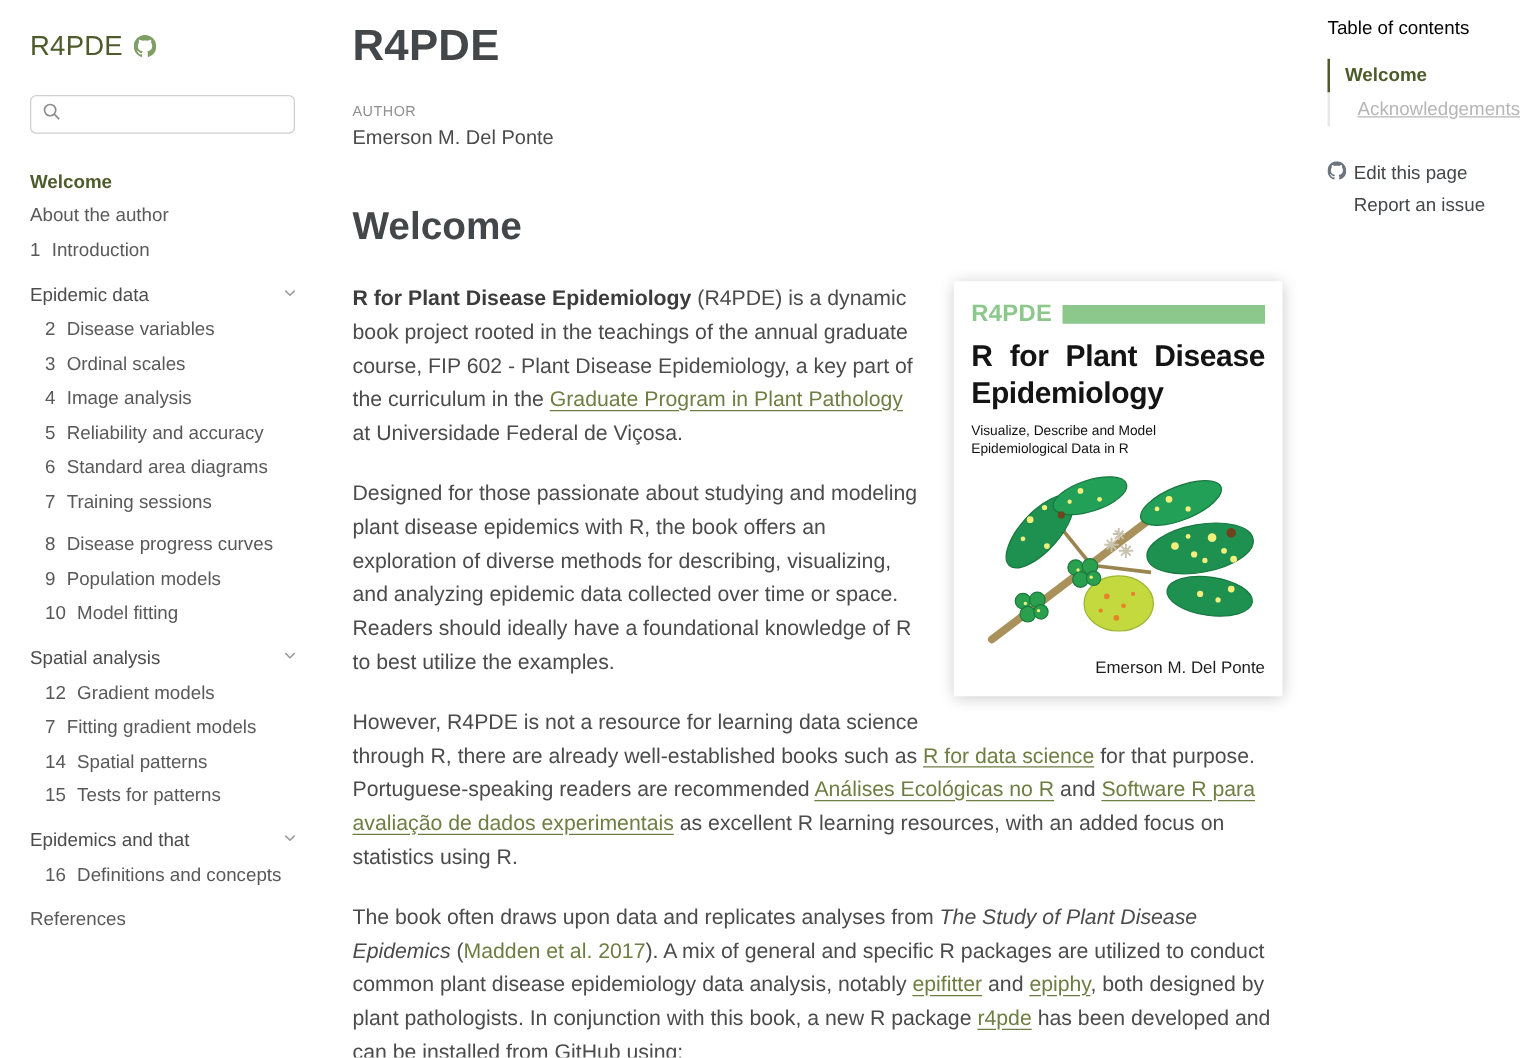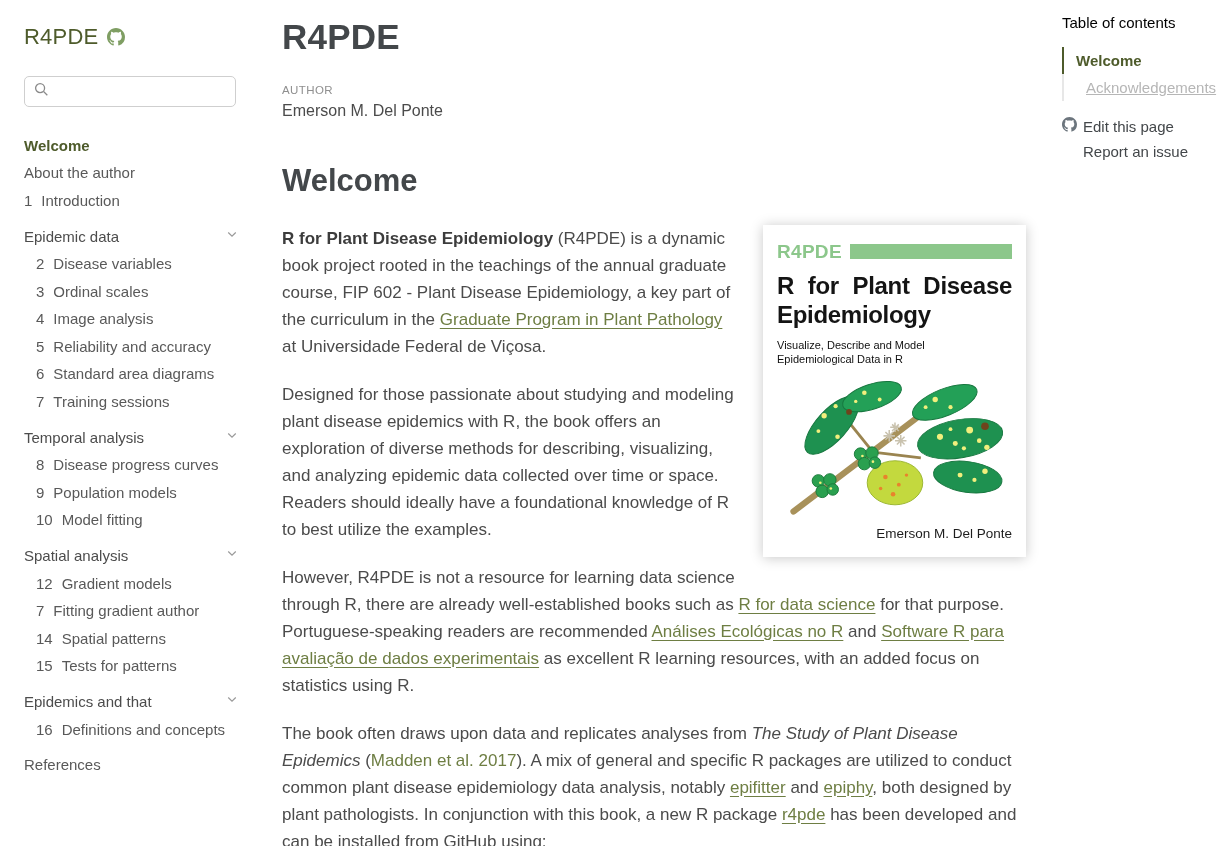--- a/index.html
+++ b/index.html
@@ -76,21 +76,21 @@
   
   .toc { position:absolute; left:1062px; top:14px; width:150px; }
   .toc-title { font-size:15px; color:#000000; }
   .toc-list { margin-top:16px; }
   .toc-item {
     display:block; border-left:2px solid #e7e7e7;
     padding:5px 0 5px 12px; font-size:15px; color:#b6b6b6;
   }
   .toc-item.active { border-left-color:#4e5b2b; color:#4e5b2b; font-weight:700; }
   .toc-item.sub { padding-left:22px;text-decoration:underline; }
-  .toc-actions { margin-top:12px; }
+  .toc-actions { margin-top:24px; }
   .toc-action { display:flex; align-items:center; gap:6px; padding:4px 0; font-size:15px; color:#43474a; }
   .toc-action .spacer { width:15px; }
 </style>
 </head>
 <body>
 
 <nav class="sidebar">
   <div class="logo-row">
     <a class="logo-text">R4PDE</a>
     <a class="logo-gh">
@@ -149,28 +149,20 @@
             <span>Standard area diagrams</span>
           </a>
         <a class="nav-item">
             <span class="num">7</span>
             <span>Training sessions</span>
           </a>
       </div>
     </div>
 
     <div class="section">
-      <div class="section-head">
-        <span>Temporal analysis</span>
-        <span class="chev">
-            <svg width="12" height="12" viewBox="0 0 16 16" fill="none" stroke="#9a9a9a" stroke-width="1.6">
-              <path d="M3 6l5 5 5-5"></path>
-            </svg>
-          </span>
-      </div>
       <div class="section-kids">
         <a class="nav-item">
             <span class="num">8</span>
             <span>Disease progress curves</span>
           </a>
         <a class="nav-item">
             <span class="num">9</span>
             <span>Population models</span>
           </a>
         <a class="nav-item">
@@ -189,21 +181,21 @@
             </svg>
           </span>
       </div>
       <div class="section-kids">
         <a class="nav-item">
             <span class="num">12</span>
             <span>Gradient models</span>
           </a>
         <a class="nav-item">
             <span class="num">7</span>
-            <span>Fitting gradient author</span>
+            <span>Fitting gradient models</span>
           </a>
         <a class="nav-item">
             <span class="num">14</span>
             <span>Spatial patterns</span>
           </a>
         <a class="nav-item">
             <span class="num">15</span>
             <span>Tests for patterns</span>
           </a>
       </div>

